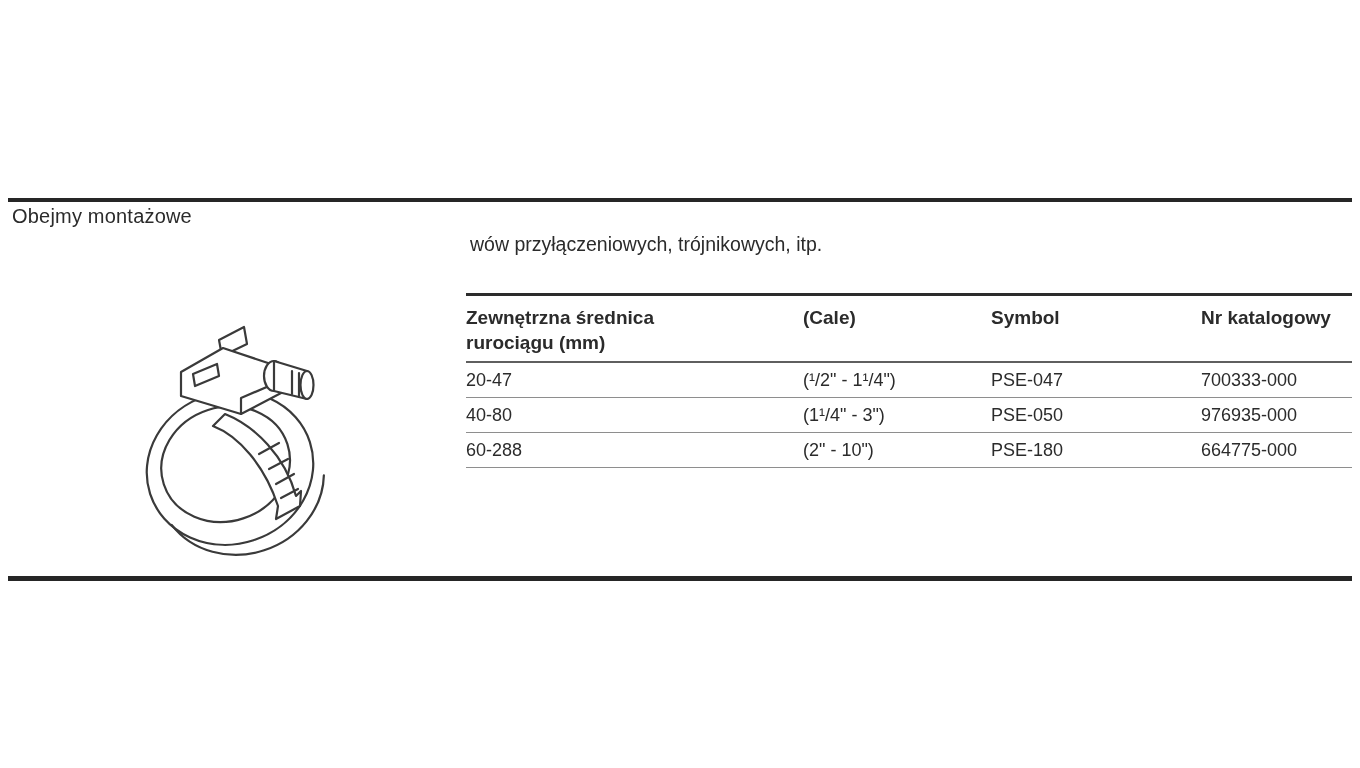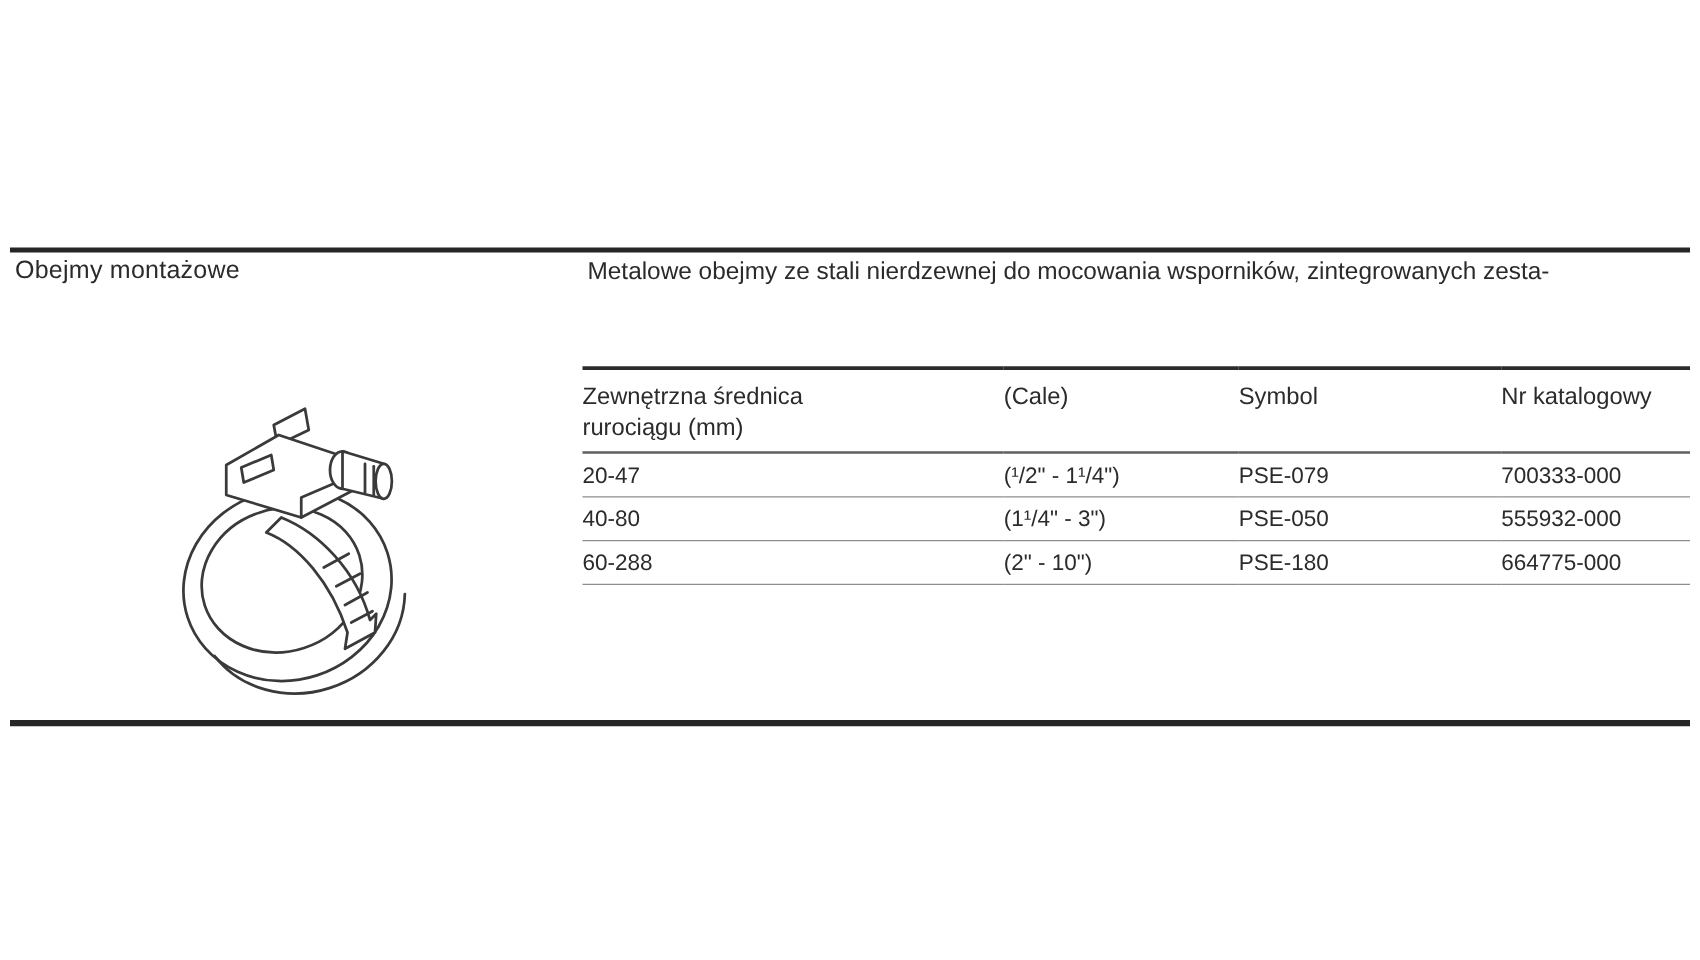--- a/index.html
+++ b/index.html
@@ -45,21 +45,21 @@
     position: absolute;
     left: 466px; top: 293px;
     width: 886px;
     border-collapse: collapse;
     table-layout: fixed;
     border-top: 3px solid #2c2c2c;
   }
   .parts-table th {
     text-align: left;
     font-size: 19px;
-    font-weight: normal;
+    font-weight: bold;
     vertical-align: top;
     padding: 9px 4px 6px 0;
     white-space: pre-line;
     border-bottom: 2px solid #5f5f5f;
     line-height: 25px;
   }
   .parts-table td {
     font-size: 18px;
     height: 34px;
     vertical-align: middle;
@@ -70,21 +70,22 @@
 </style>
 </head>
 <body>
 
 <div class="rule rule-top"></div>
 <div class="rule rule-bottom"></div>
 
 <div class="section-title">Obejmy montażowe</div>
 
 <div class="description">
-  <span>Metalowe obejmy ze stali nierdzewnej do mocowania wsporników, zintegrowanych zesta-</span><br>
+  <br>
+  <span>wów przyłączeniowych, trójnikowych, itp.</span>
 </div>
 
 <svg class="figure" viewBox="0 0 215 255" fill="none" stroke="#3a3a3a" stroke-width="2.2" stroke-linejoin="round" stroke-linecap="round">
 
   <g transform="translate(97 158) rotate(-18)">
     <ellipse rx="84" ry="76"></ellipse>
     <ellipse cx="-3" cy="-5" rx="65" ry="57"></ellipse>
     <path d="M -80 23 A 84 76 0 0 0 80 23" transform="translate(7 13)"></path>
   </g>
 
@@ -126,28 +127,28 @@
 rurociągu (mm)</th>
       <th>(Cale)</th>
       <th>Symbol</th>
       <th>Nr katalogowy</th>
     </tr>
   </thead>
   <tbody>
     <tr>
       <td>20-47</td>
       <td>(¹/2" - 1¹/4")</td>
-      <td>PSE-079</td>
+      <td>PSE-047</td>
       <td>700333-000</td>
     </tr>
     <tr>
       <td>40-80</td>
       <td>(1¹/4" - 3")</td>
       <td>PSE-050</td>
-      <td>555932-000</td>
+      <td>976935-000</td>
     </tr>
     <tr>
       <td>60-288</td>
       <td>(2" - 10")</td>
       <td>PSE-180</td>
       <td>664775-000</td>
     </tr>
   </tbody>
 </table>
 

